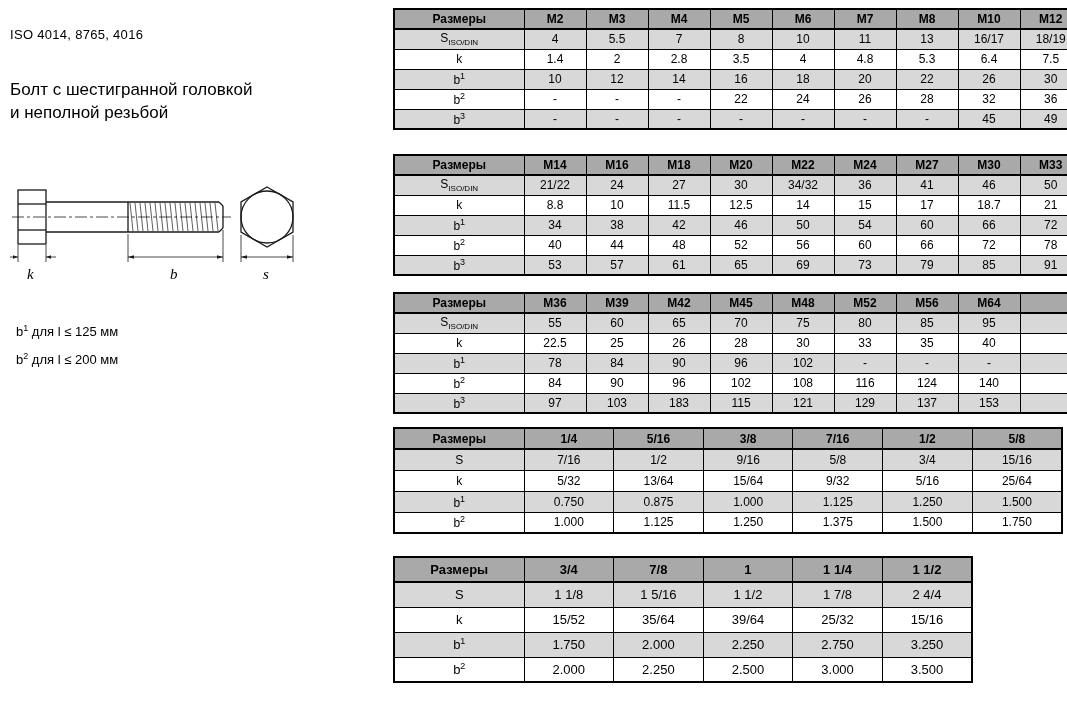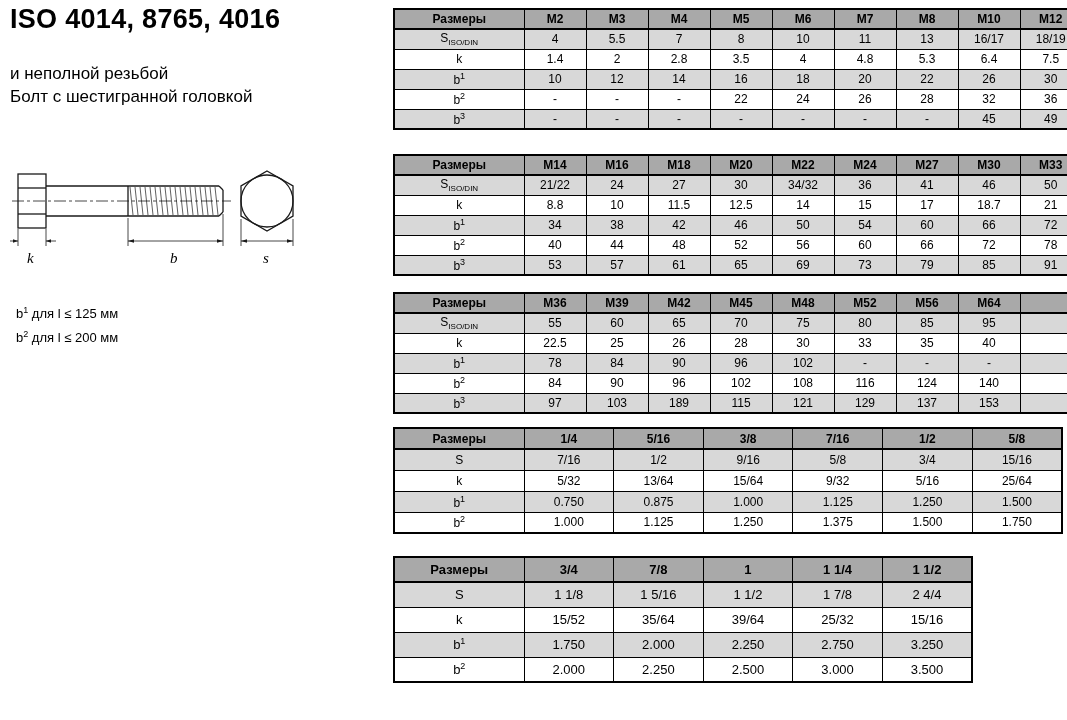--- a/index.html
+++ b/index.html
@@ -13,34 +13,35 @@
     position: relative;
     width: 1067px;
     height: 720px;
     background: #ffffff;
     overflow: hidden;
   }
 
   
   .left-panel { position: absolute; left: 10px; top: 6px; width: 356px; }
   .title-line {
-    font-size: 27px;
-    font-weight: bold;
+    font-size: 13px;
+    font-weight: normal;
     line-height: 26px;
     letter-spacing: 0.3px;
+    margin-top: 16px;
   }
   .subtitle-block { margin-top: 30px; font-size: 17px; line-height: 23px; }
   .drawing { display: block; margin-top: 58px; }
   .dim-label {
     font-family: "Liberation Serif", "DejaVu Serif", serif;
     font-style: italic;
     font-size: 15px;
     fill: #000;
   }
-  .notes { margin-top: 22px; padding-left: 6px; font-size: 13px; line-height: 20px; }
+  .notes { margin-top: 22px; padding-left: 6px; font-size: 13px; line-height: 25px; }
   .notes sup { font-size: 9px; }
 
   
   .tables-region { position: absolute; left: 380px; top: 8px; padding-left: 13px; }
   table.dim-table {
     border-collapse: collapse;
     table-layout: fixed;
     border: 2px solid var(--border-color, #000);
     font-size: 12px;
   }
@@ -79,22 +80,22 @@
 <body>
 
 <div class="page">
 
   <div class="left-panel">
     <div class="title-block">
       <div class="title-line">ISO 4014, 8765, 4016</div>
     </div>
 
     <div class="subtitle-block">
+      <div>Болт с шестигранной головкой</div>
       <div>и неполной резьбой</div>
-      <div>Болт с шестигранной головкой</div>
     </div>
 
     <svg class="drawing" width="312" height="112" viewBox="0 0 312 112">
 
       <line x1="2" y1="35" x2="221" y2="35" stroke="#1a1a1a" stroke-width="0.8" stroke-dasharray="12 3 3 3"></line>
 
       <g stroke="#1a1a1a" fill="none" stroke-width="1.3">
         <g>
           <rect x="8" y="8" width="28" height="54"></rect>
           <line x1="8" y1="22" x2="36" y2="22"></line>
@@ -370,21 +371,21 @@
             <td>108</td>
             <td>116</td>
             <td>124</td>
             <td>140</td>
             <td></td>
           </tr>
           <tr>
             <td class="label-col"><span>b</span><sup>3</sup></td>
             <td>97</td>
             <td>103</td>
-            <td>189</td>
+            <td>183</td>
             <td>115</td>
             <td>121</td>
             <td>129</td>
             <td>137</td>
             <td>153</td>
             <td></td>
           </tr>
         </tbody>
       </table>
       <table class="dim-table inch-a mb-d">

